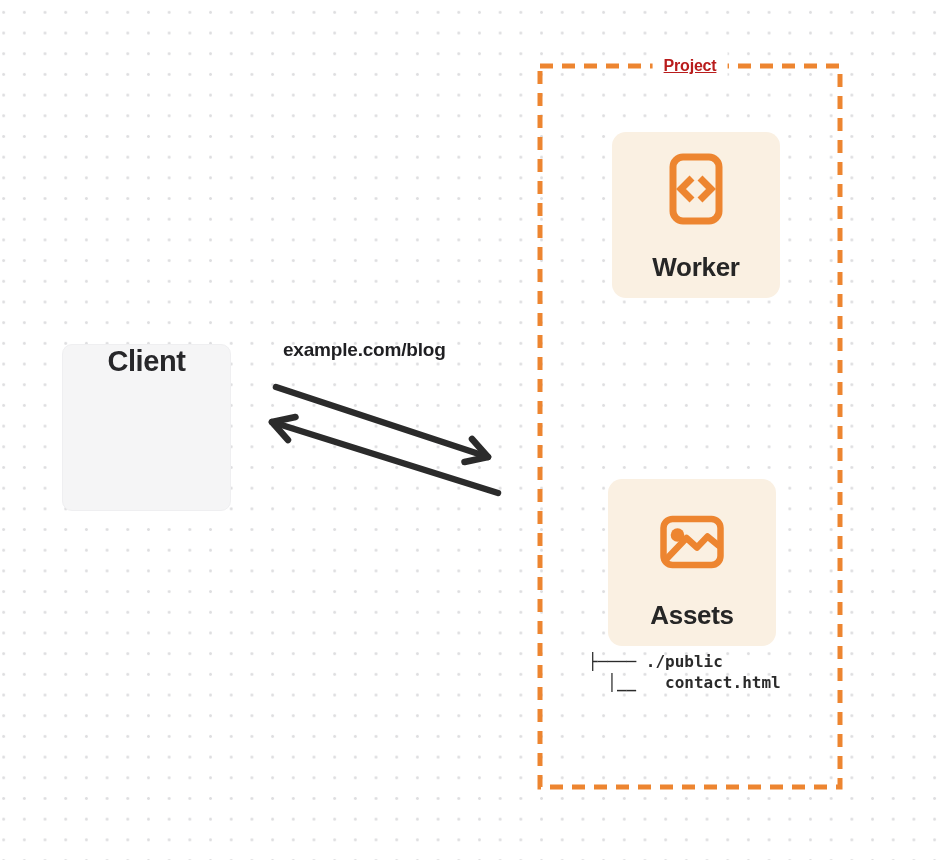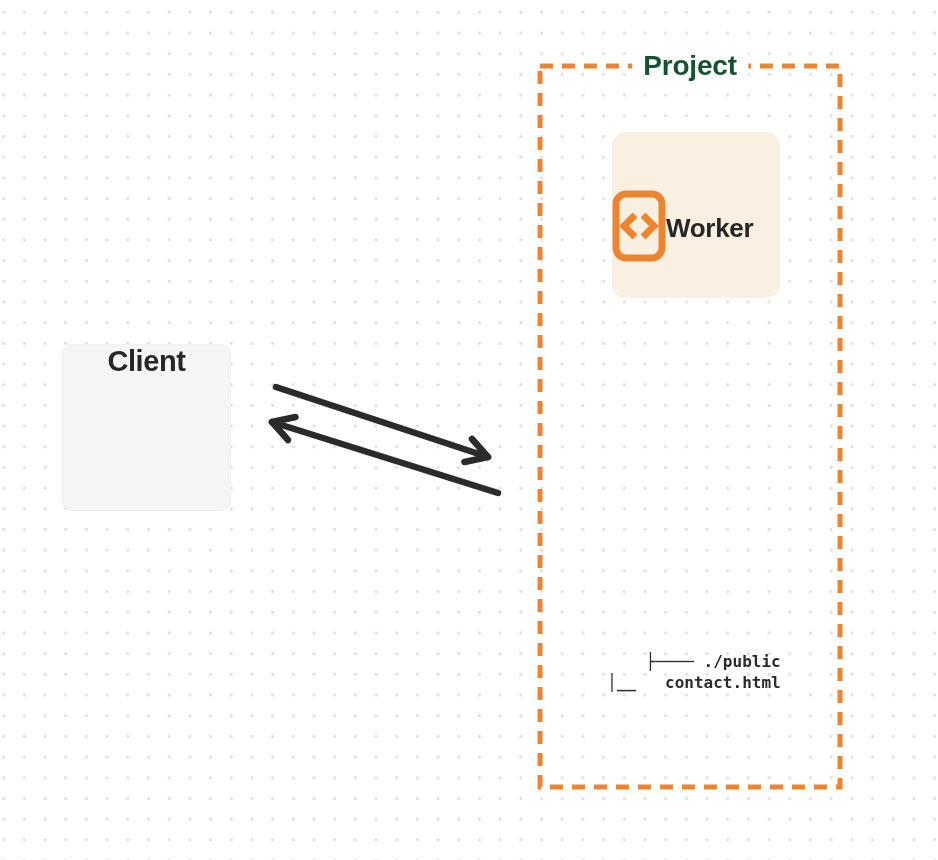--- a/index.html
+++ b/index.html
@@ -25,52 +25,54 @@
     white-space:nowrap;
   }
   .arrow-layer{position:absolute;left:0;top:0;pointer-events:none;}
   .project{
     position:absolute;left:540px;top:66px;width:300px;height:721px;
   }
   .project-border{position:absolute;left:-3px;top:-3px;}
   .project-label{
     position:absolute;left:50%;top:-15px;transform:translateX(-50%);
     background:#ffffff;padding:0 11px;height:30px;line-height:30px;
-    font-size:28px;font-weight:700;color:#14532d;letter-spacing:-0.2px;
+    font-size:16px;font-weight:700;color:#b91c1c;letter-spacing:-0.2px;
     white-space:nowrap;
+    text-decoration:underline;
   }
   .card{
     position:absolute;width:168px;background:#faf0e2;border-radius:14px;
-    display:flex;flex-direction:row;align-items:center;
+    display:flex;flex-direction:column;align-items:center;
   }
   .card .card-label{
     font-size:26px;font-weight:700;color:#262626;letter-spacing:-0.3px;
   }
   .card-worker{left:72px;top:66px;height:166px;}
   .card-worker .icon{margin-top:21px;}
   .card-worker .card-label{margin-top:27px;}
   .card-assets{left:68px;top:413px;height:167px;}
   .card-assets .icon{margin-top:36px;}
   .card-assets .card-label{margin-top:31px;}
   .file-tree{
     position:absolute;left:48px;top:585px;
     font-family:"DejaVu Sans Mono","Liberation Mono",monospace;
-    font-size:16px;font-weight:600;line-height:21px;color:#2b2b2b;text-align:right;
+    font-size:16px;font-weight:600;line-height:21px;color:#2b2b2b;
   }
   .file-tree div{white-space:pre;}
 </style>
 </head>
 <body>
 
 <div class="stage">
 
   <div class="client-box">
     <span>Client</span>
   </div>
 
+  <div class="request-label">example.com/blog</div>
 
   <svg class="arrow-layer" width="938" height="860" viewBox="0 0 938 860">
     <g stroke="#2b2b2b" stroke-width="6.5" fill="none" stroke-linecap="round" stroke-linejoin="round">
       <g>
         <path d="M276,387 L488,457"></path>
         <path d="M472,439 L488,457 L464.5,462"></path>
       </g>
       <g>
         <path d="M498,493 L272,422"></path>
         <path d="M288,440 L272,422 L295.5,417"></path>
@@ -87,20 +89,28 @@
 
     <div class="card card-worker">
       <svg class="icon" width="54" height="72" viewBox="0 0 54 72">
         <rect x="4" y="4" width="46" height="64" rx="10" fill="none" stroke="#ed8530" stroke-width="7"></rect>
         <path d="M23,25 L12,36 L23,47" fill="none" stroke="#ed8530" stroke-width="7" stroke-linejoin="miter"></path>
         <path d="M31,25 L42,36 L31,47" fill="none" stroke="#ed8530" stroke-width="7" stroke-linejoin="miter"></path>
       </svg>
       <div class="card-label">Worker</div>
     </div>
 
+    <div class="card card-assets">
+      <svg class="icon" width="64" height="54" viewBox="0 0 64 54">
+        <rect x="3.5" y="4" width="57" height="46" rx="9" fill="none" stroke="#ed8530" stroke-width="6.5"></rect>
+        <circle cx="17.5" cy="20" r="6.8" fill="#ed8530"></circle>
+        <path d="M6,44.5 L26.5,23 L37,32.5 L47.5,21.5 L58.5,30.5" fill="none" stroke="#ed8530" stroke-width="6.5" stroke-linecap="round" stroke-linejoin="round"></path>
+      </svg>
+      <div class="card-label">Assets</div>
+    </div>
 
     <div class="file-tree">
       <div>├──── ./public</div>
       <div>  │__   contact.html</div>
     </div>
   </div>
 
 </div>
 
 </body></html>

